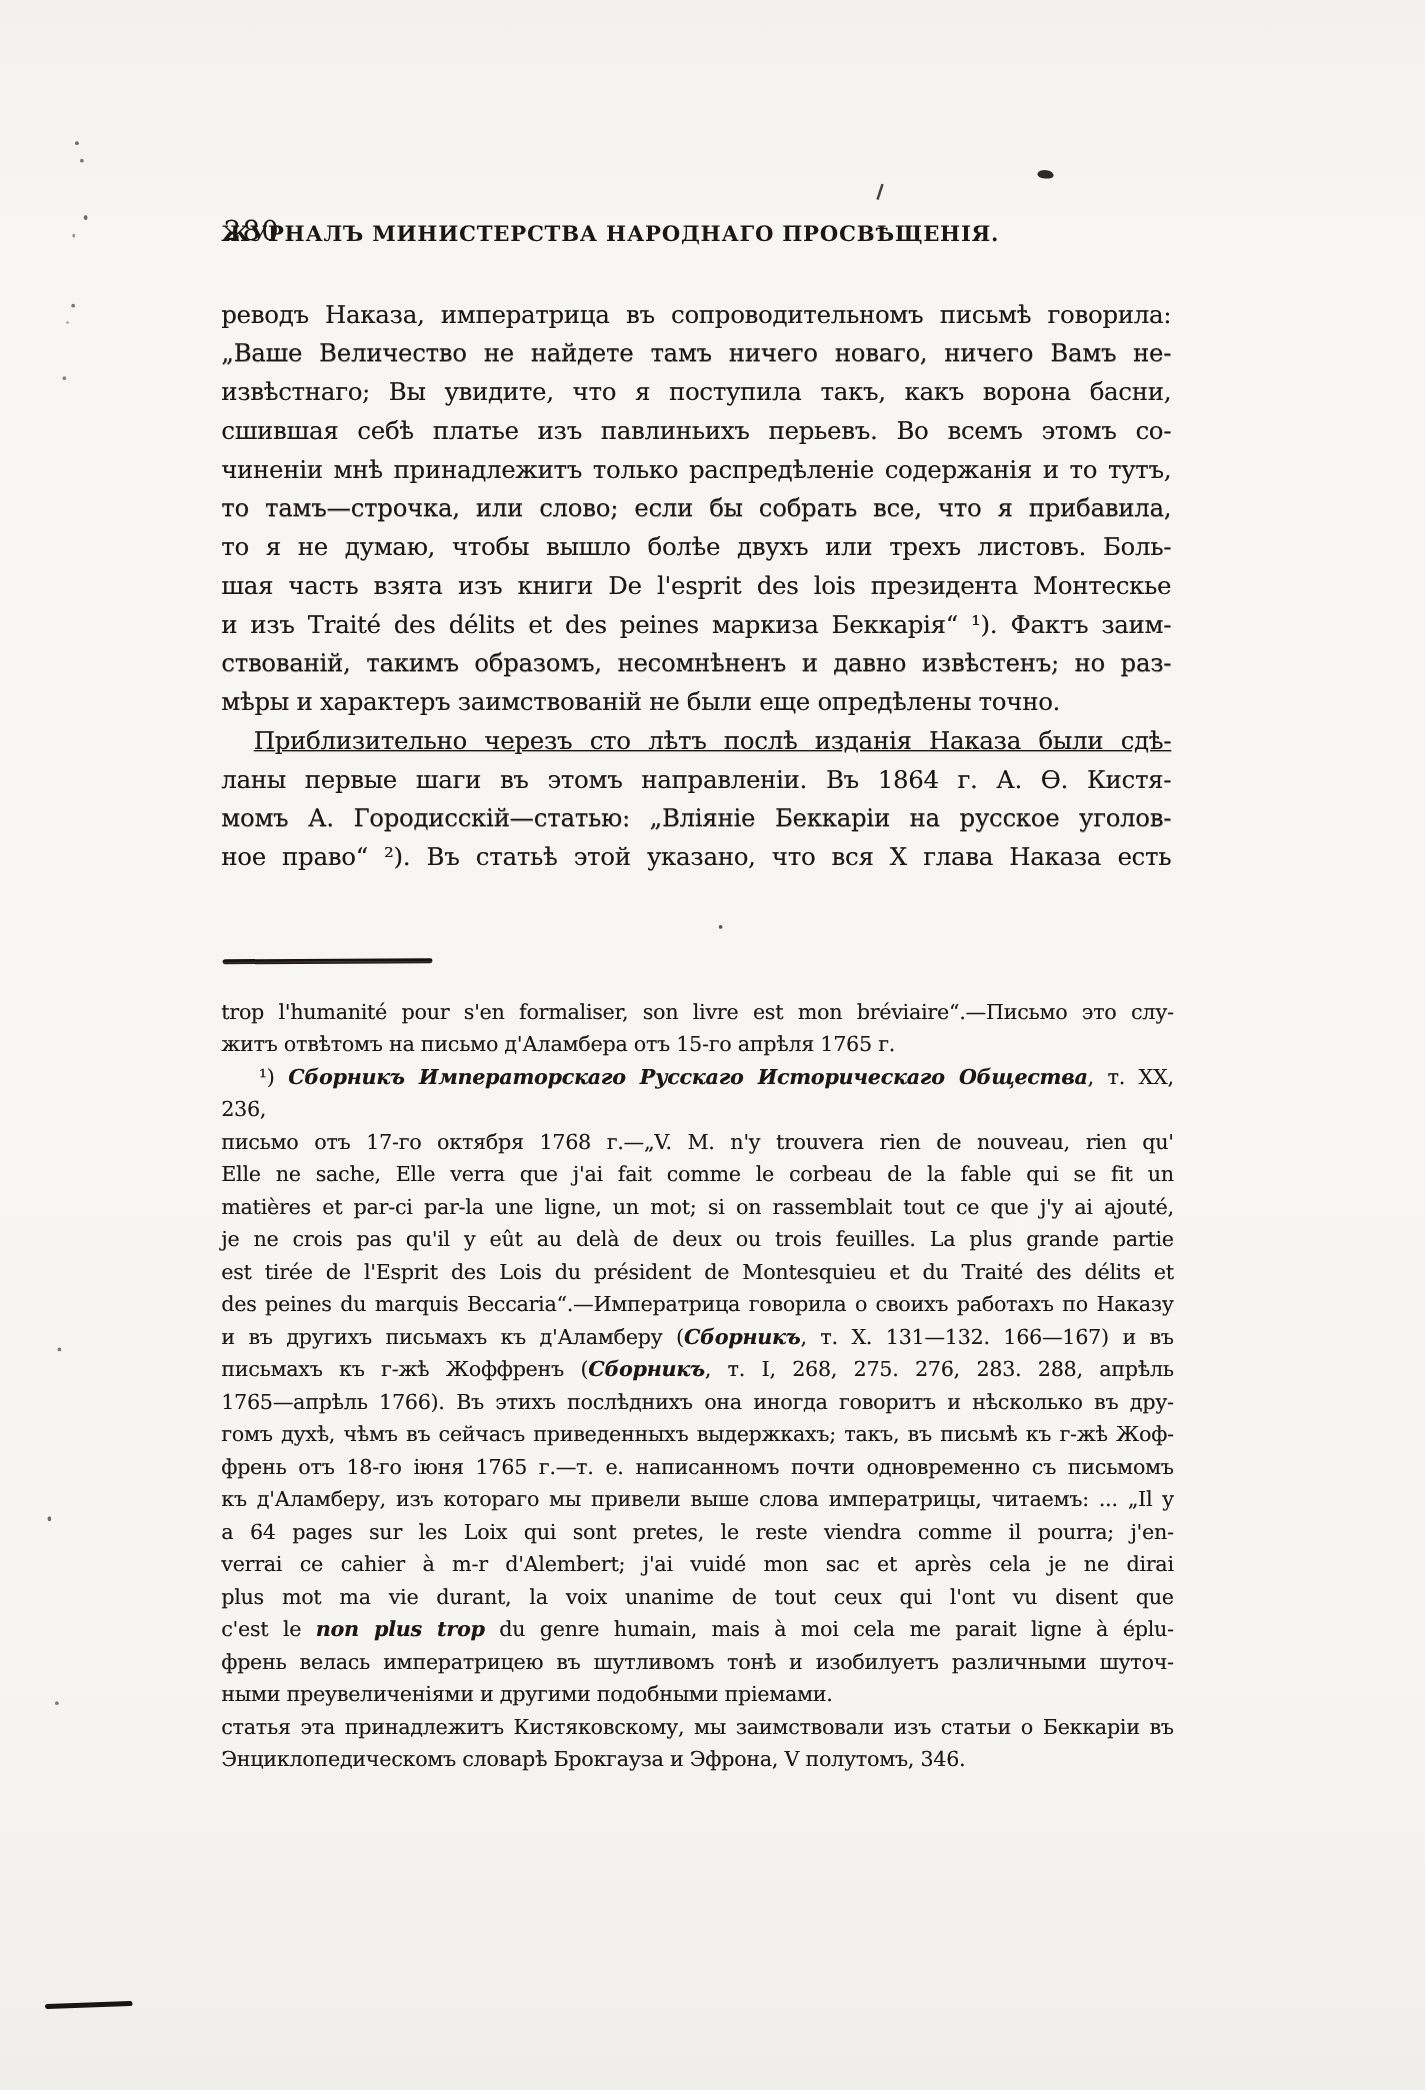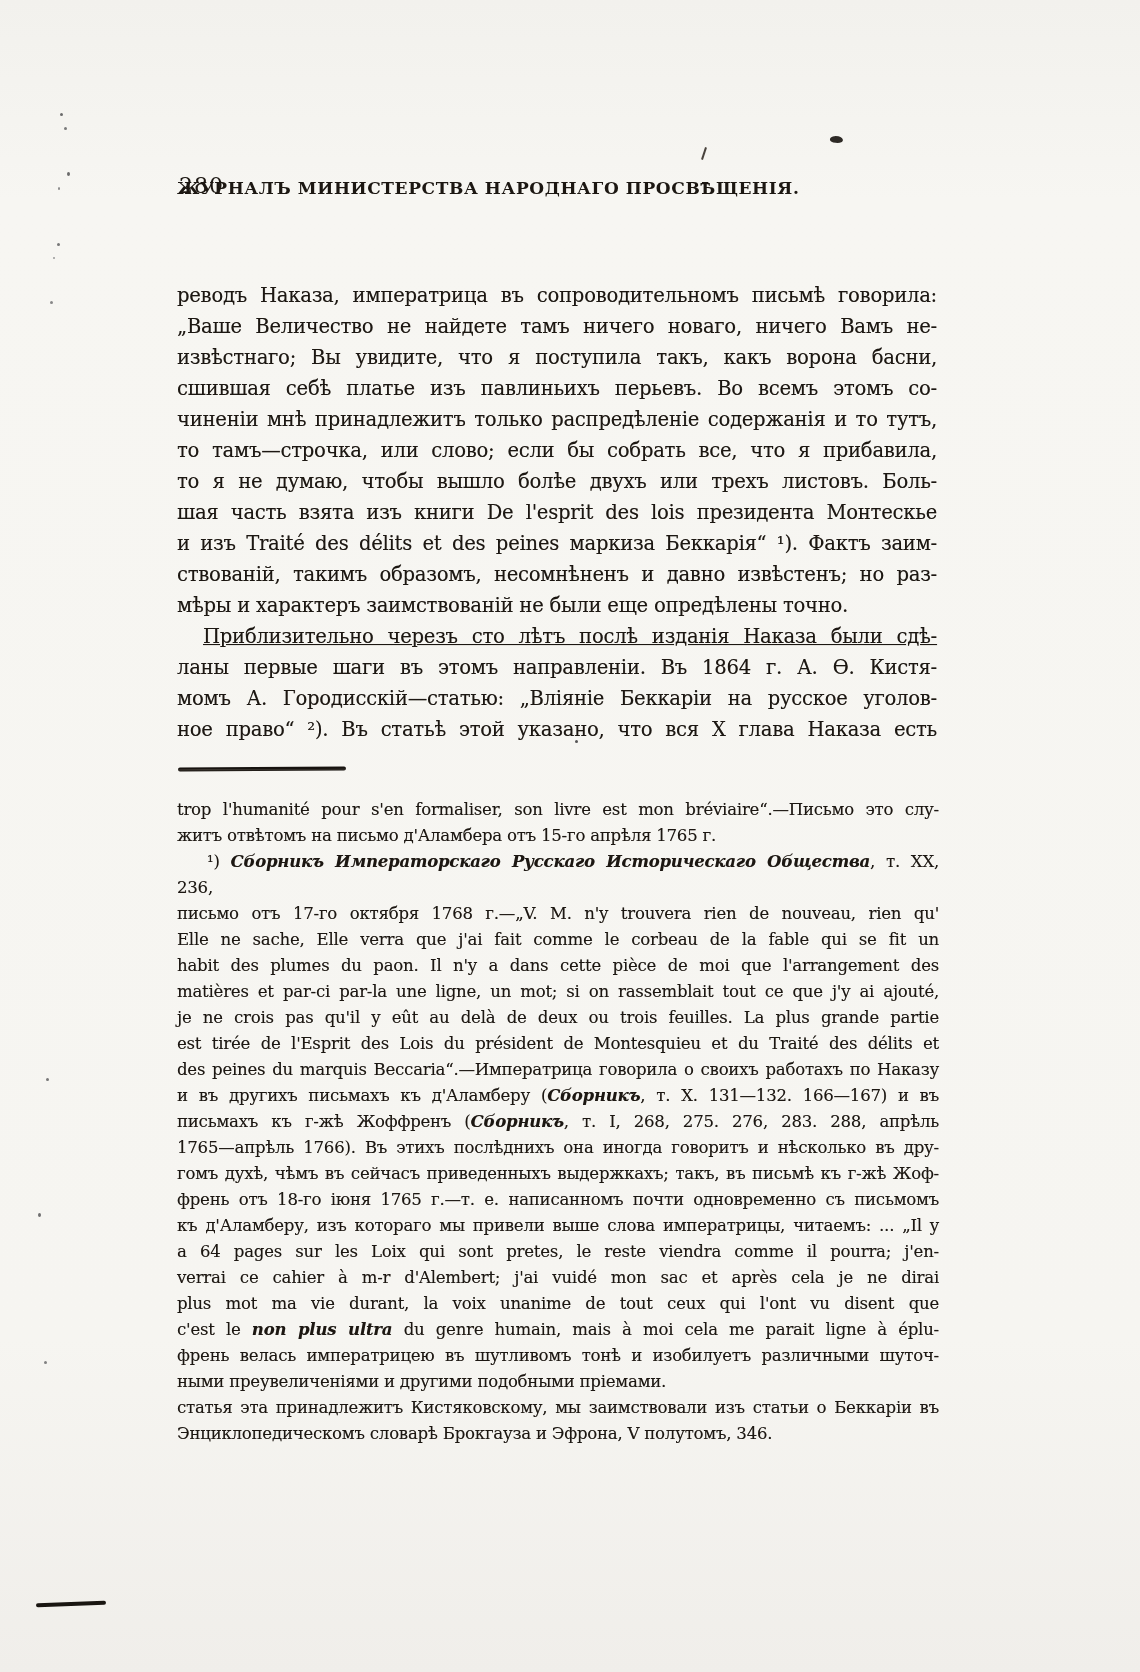--- a/index.html
+++ b/index.html
@@ -17,21 +17,20 @@
   .page-num { position:absolute; left:2px; top:0; font-size:22px; letter-spacing:1px; }
   .journal-title {
     display:block; width:100%; text-align:left;
     font-size:17px; font-weight:bold; letter-spacing:0.6px;
     line-height:30px; white-space:nowrap;
   }
   .body-text {
     position:absolute; left:177px; top:236px; width:760px;
     font-size:19.5px; line-height:31px; letter-spacing:-0.2px;
     text-shadow:0.2px 0.2px 0.3px rgba(25,18,10,0.45);
-    margin-top:44px;
   }
   .footnotes {
     position:absolute; left:177px; top:797px; width:762px;
     font-size:16.5px; line-height:26px; letter-spacing:-0.2px;
     text-shadow:0.15px 0.15px 0.25px rgba(25,18,10,0.4);
   }
   .para { margin:0; }
   .line { text-align:justify; text-align-last:justify; }
   .line.last { text-align-last:left; }
   .body-text .line.indent { text-indent:26px;text-decoration:underline; }
@@ -104,35 +103,34 @@
 
   <div class="footnotes">
     <div class="para">
         <div class="line"><span>trop l'humanité pour s'en formaliser, son livre est mon bréviaire“.—Письмо это слу-</span></div>
         <div class="line last"><span>житъ отвѣтомъ на письмо д'Аламбера отъ 15-го апрѣля 1765 г.</span></div>
       </div>
     <div class="para">
         <div class="line indent"><span>¹) </span><span class="it">Сборникъ Императорскаго Русскаго Историческаго Общества</span><span>, т. XX, 236,</span></div>
         <div class="line"><span>письмо отъ 17-го октября 1768 г.—„V. M. n'y trouvera rien de nouveau, rien qu'</span></div>
         <div class="line"><span>Elle ne sache, Elle verra que j'ai fait comme le corbeau de la fable qui se fit un</span></div>
-        <div class="line"><span>habit des plumes du paon. Il n'y a dans cette pièce de moi que l'arrangement des</span></div>
         <div class="line"><span>matières et par-ci par-la une ligne, un mot; si on rassemblait tout ce que j'y ai ajouté,</span></div>
         <div class="line"><span>je ne crois pas qu'il y eût au delà de deux ou trois feuilles. La plus grande partie</span></div>
         <div class="line"><span>est tirée de l'Esprit des Lois du président de Montesquieu et du Traité des délits et</span></div>
         <div class="line"><span>des peines du marquis Beccaria“.—Императрица говорила о своихъ работахъ по Наказу</span></div>
         <div class="line"><span>и въ другихъ письмахъ къ д'Аламберу (</span><span class="it">Сборникъ</span><span>, т. X. 131—132. 166—167) и въ</span></div>
         <div class="line"><span>письмахъ къ г-жѣ Жоффренъ (</span><span class="it">Сборникъ</span><span>, т. I, 268, 275. 276, 283. 288, апрѣль</span></div>
         <div class="line"><span>1765—апрѣль 1766). Въ этихъ послѣднихъ она иногда говоритъ и нѣсколько въ дру-</span></div>
         <div class="line"><span>гомъ духѣ, чѣмъ въ сейчасъ приведенныхъ выдержкахъ; такъ, въ письмѣ къ г-жѣ Жоф-</span></div>
         <div class="line"><span>френь отъ 18-го іюня 1765 г.—т. е. написанномъ почти одновременно съ письмомъ</span></div>
         <div class="line"><span>къ д'Аламберу, изъ котораго мы привели выше слова императрицы, читаемъ: ... „Il y</span></div>
         <div class="line"><span>a 64 pages sur les Loix qui sont pretes, le reste viendra comme il pourra; j'en-</span></div>
         <div class="line"><span>verrai ce cahier à m-r d'Alembert; j'ai vuidé mon sac et après cela je ne dirai</span></div>
         <div class="line"><span>plus mot ma vie durant, la voix unanime de tout ceux qui l'ont vu disent que</span></div>
-        <div class="line"><span>c'est le </span><span class="it">non plus ultra</span><span> du genre humain, mais à moi cela me parait ligne à éplu-</span></div>
+        <div class="line"><span>c'est le </span><span class="it">non plus trop</span><span> du genre humain, mais à moi cela me parait ligne à éplu-</span></div>
         <div class="line"><span>френь велась императрицею въ шутливомъ тонѣ и изобилуетъ различными шуточ-</span></div>
         <div class="line last"><span>ными преувеличеніями и другими подобными пріемами.</span></div>
       </div>
     <div class="para">
         <div class="line"><span>статья эта принадлежитъ Кистяковскому, мы заимствовали изъ статьи о Беккаріи въ</span></div>
         <div class="line last"><span>Энциклопедическомъ словарѣ Брокгауза и Эфрона, V полутомъ, 346.</span></div>
       </div>
   </div>
 
   <div class="bottom-dash"></div>

